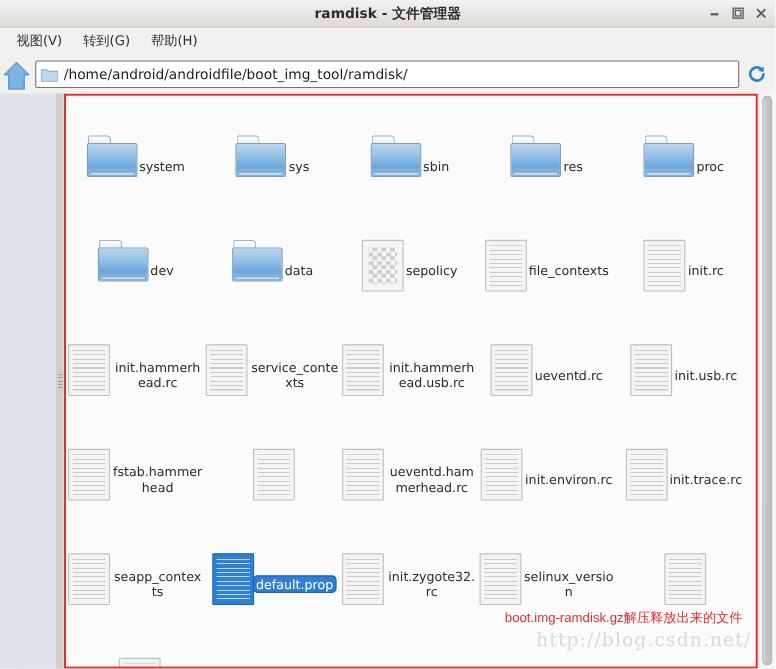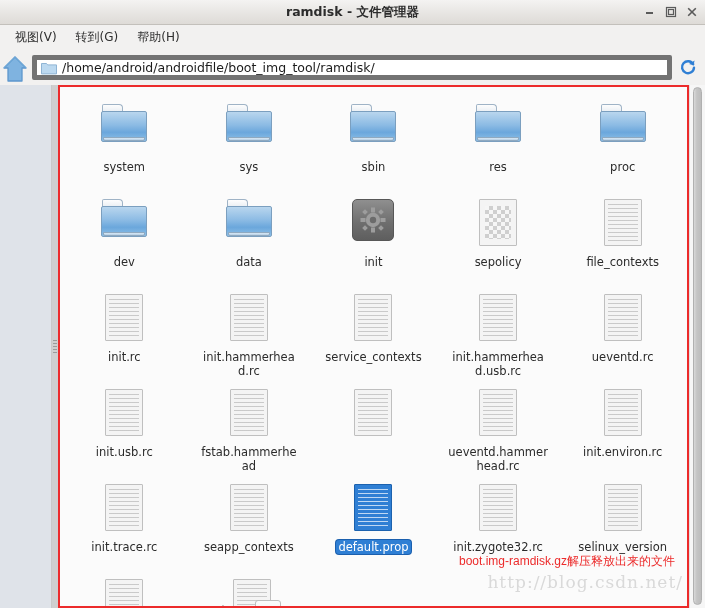--- a/index.html
+++ b/index.html
@@ -87,21 +87,21 @@
     margin-left: 2px;
     flex: 0 0 28px;
     position: relative;
     overflow: hidden;
   }
   .path-field {
     flex: 1 1 auto;
     height: 25px;
     margin-left: 2px;
     background: #ffffff;
-    border: 5px solid #737373;
+    border: 1px solid #737373;
     border-radius: 2px;
     display: flex;
     align-items: center;
     padding: 0 4px;
     gap: 5px;
   }
   .path-folder-icon { flex: 0 0 16px; width:16px; height:14px; position:relative; }
   .path-text {
     font-size: 12.5px;
     color: #1c1c1c;
@@ -168,23 +168,23 @@
 
   .grid {
     display: grid;
     grid-template-columns: repeat(5, 1fr);
     row-gap: 0px;
     padding: 6px 4px 0 4px;
   }
   .cell {
     height: 95px;
     display: flex;
-    flex-direction: column;
+    flex-direction: row;
     align-items: center;
-    justify-content: flex-start;
+    justify-content: center;
     padding-top: 5px;
     position: relative;
   }
   .cell .icon-slot {
     height: 52px;
     display: flex;
     align-items: flex-start;
     justify-content: center;
     position: relative;
   }
@@ -467,42 +467,20 @@
               <div class="folder">
                   <div class="tab"></div>
                   <div class="body-f"></div>
                   <div class="lip"></div>
                 </div>
             </div>
             <div class="label">data</div>
           </div>
           <div class="cell">
             <div class="icon-slot">
-              <div class="exe">
-                <div class="plate"></div>
-                <svg width="26" height="26" viewBox="0 0 26 26">
-                  <g fill="#9d9d9d">
-                    <circle cx="13" cy="13" r="7.2"></circle>
-                    <rect x="11" y="0.5" width="4" height="5"></rect>
-                    <rect x="11" y="20.5" width="4" height="5"></rect>
-                    <rect x="0.5" y="11" width="5" height="4"></rect>
-                    <rect x="20.5" y="11" width="5" height="4"></rect>
-                    <rect x="3" y="3" width="4" height="4" transform="rotate(45 5 5)"></rect>
-                    <rect x="19" y="19" width="4" height="4" transform="rotate(45 21 21)"></rect>
-                    <rect x="19" y="3" width="4" height="4" transform="rotate(45 21 5)"></rect>
-                    <rect x="3" y="19" width="4" height="4" transform="rotate(45 5 21)"></rect>
-                  </g>
-                  <circle cx="13" cy="13" r="3.2" fill="#6b6b6b"></circle>
-                </svg>
-              </div>
-            </div>
-            <div class="label">init</div>
-          </div>
-          <div class="cell">
-            <div class="icon-slot">
               <div class="doc checker">
                   <div class="page"></div>
                   <div class="lines"></div>
                 </div>
             </div>
             <div class="label">sepolicy</div>
           </div>
           <div class="cell">
             <div class="icon-slot">
               <div class="doc">

